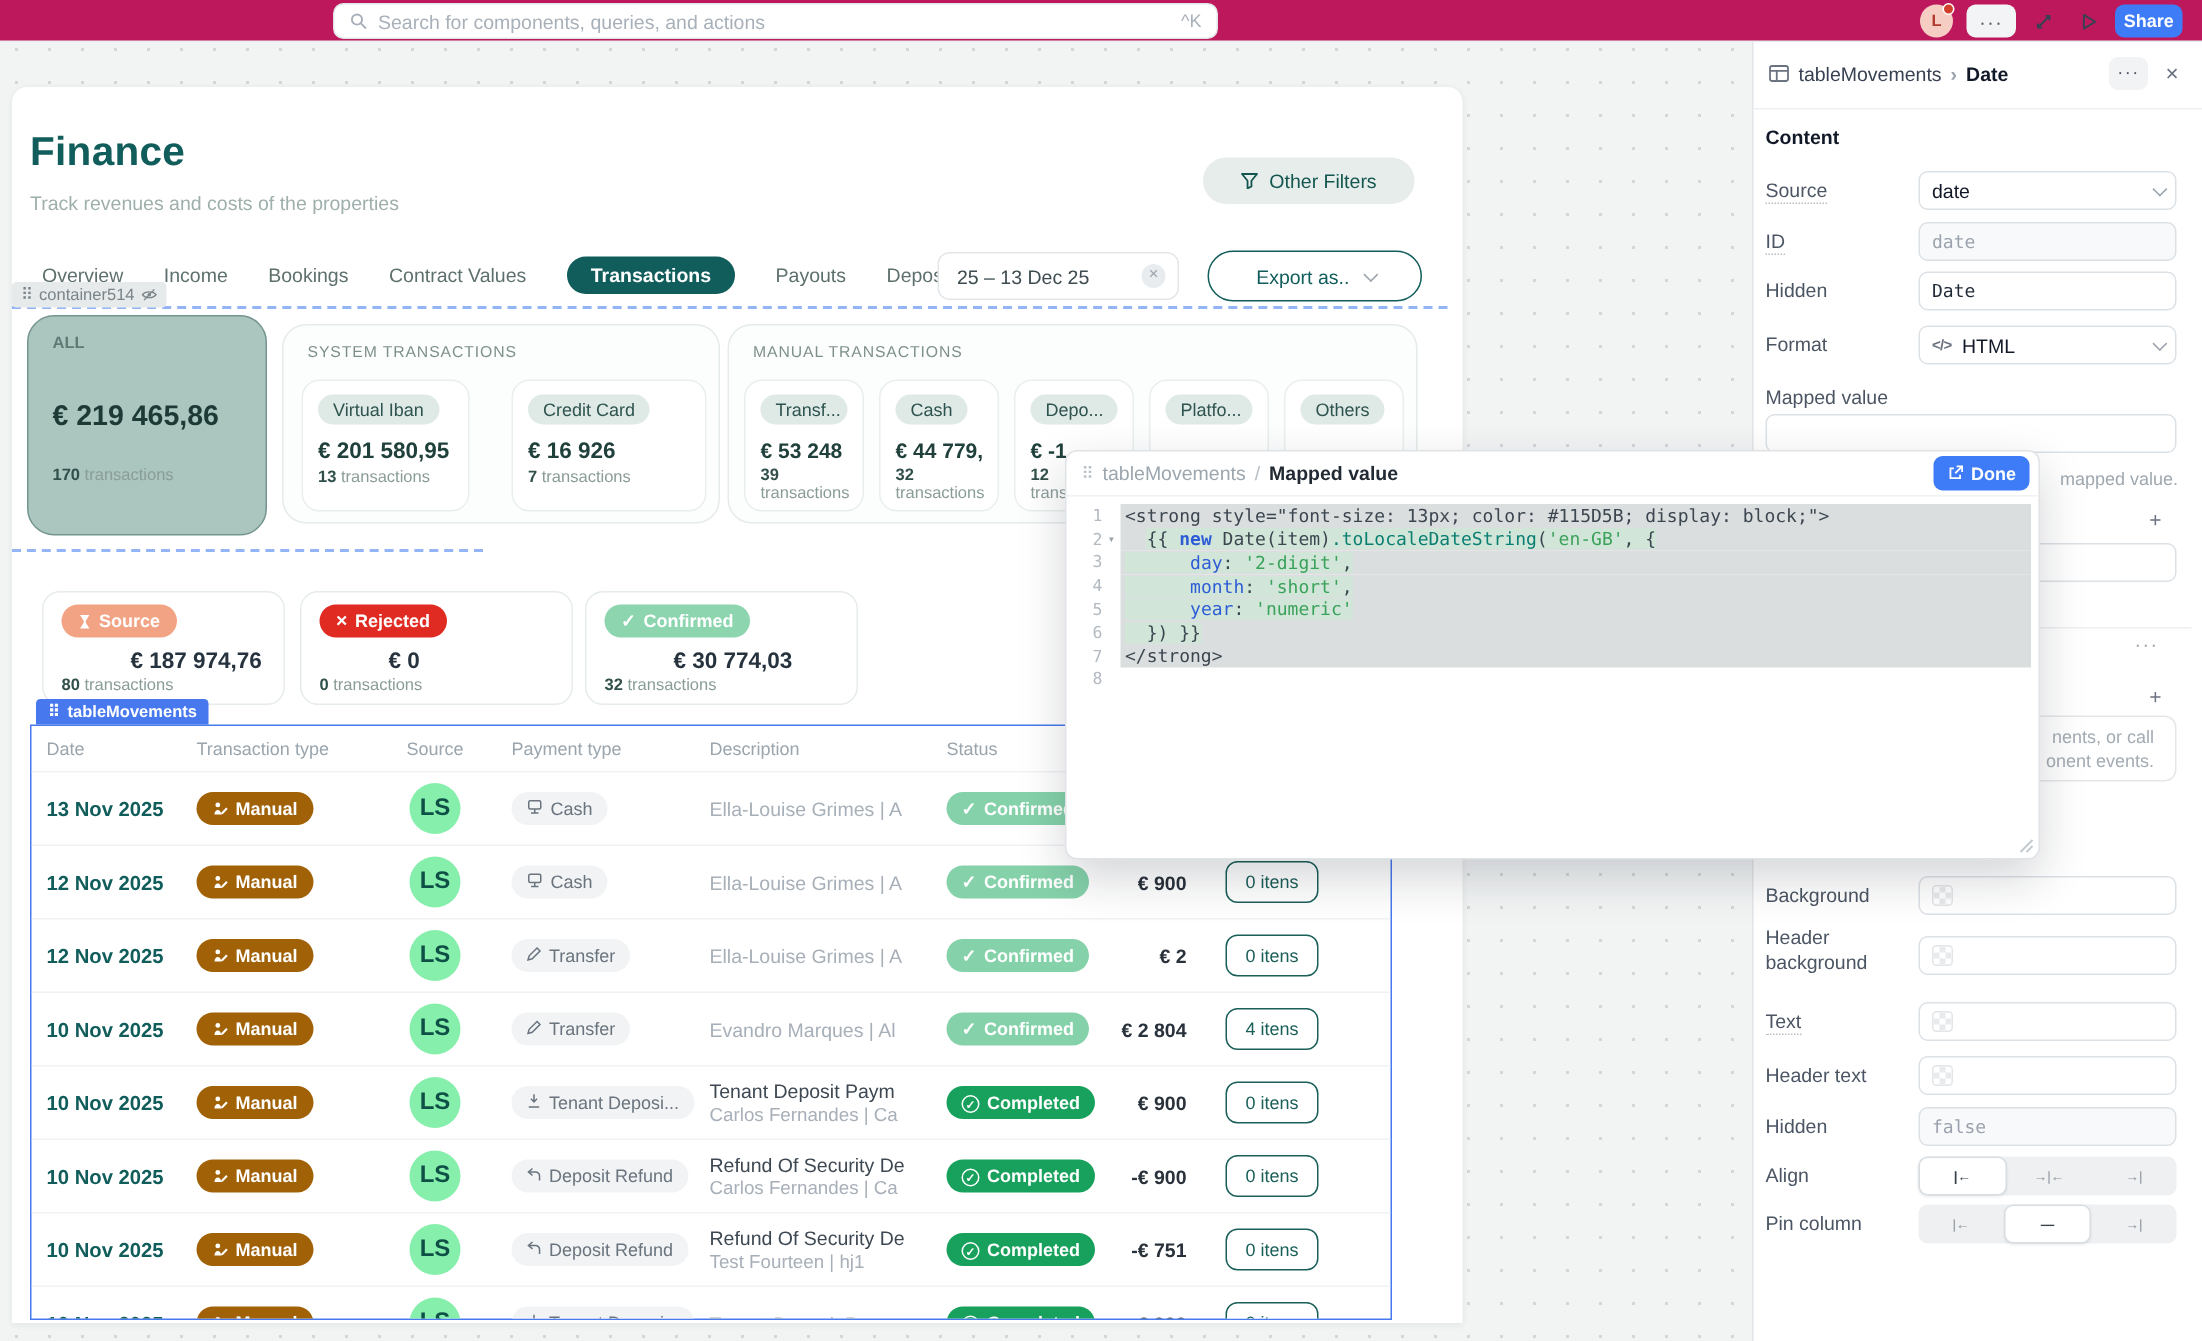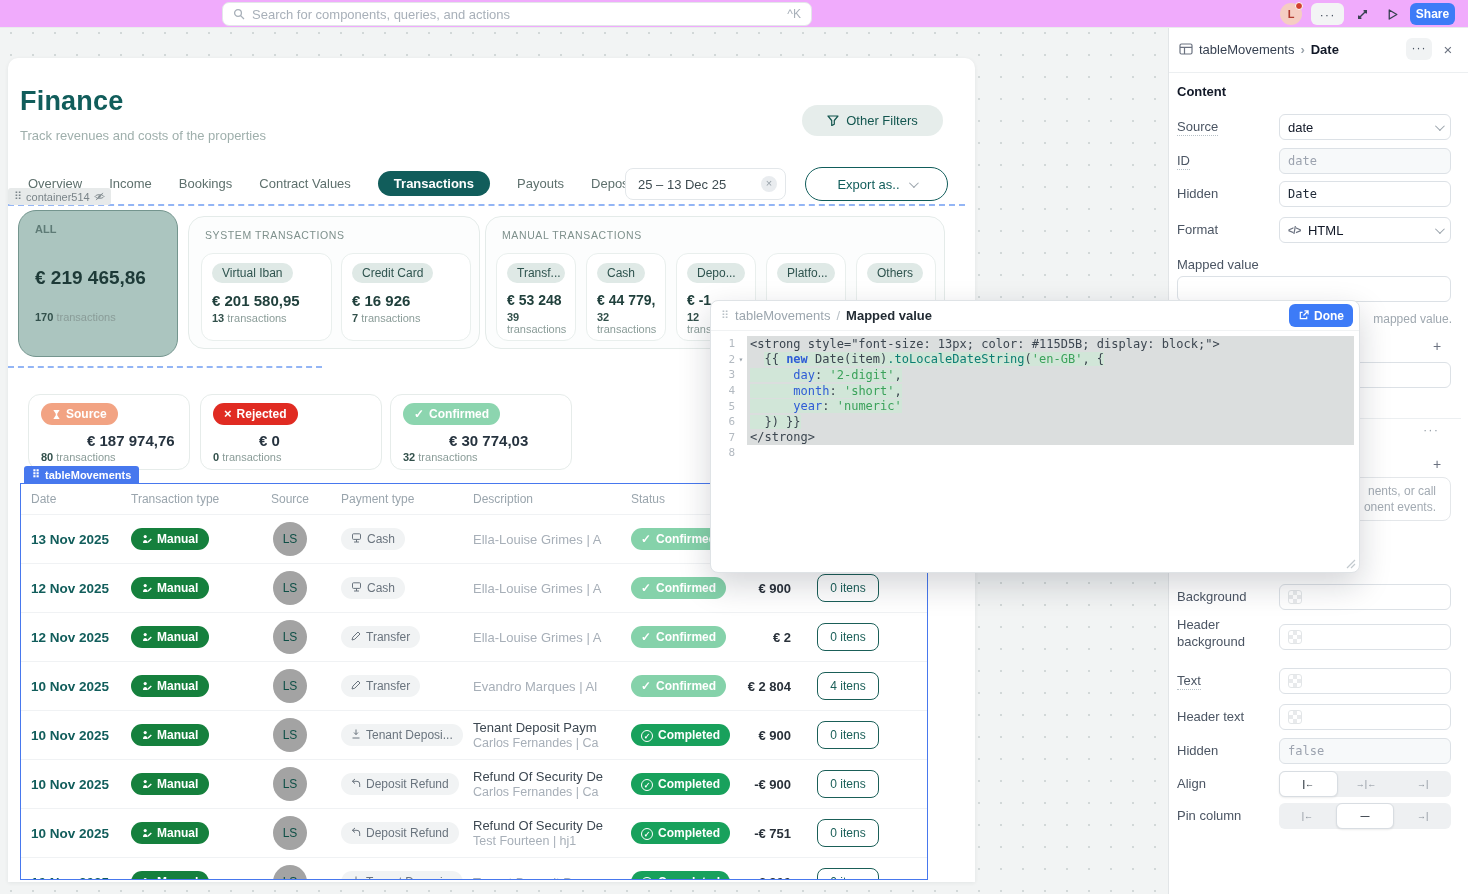--- a/index.html
+++ b/index.html
@@ -3,21 +3,21 @@
 <meta charset="utf-8">
 <style>
   * { margin:0; padding:0; box-sizing:border-box; }
   html,body { width:1468px; height:894px; }
   body { font-family:"Liberation Sans", sans-serif; position:relative; overflow:hidden;
          background-color:#F2F4F4;
          background-image:radial-gradient(circle, #D2D8D8 1px, transparent 1.3px);
          background-size:22px 22px; }
 
   
-  .topbar { position:absolute; left:0; top:0; width:1468px; height:28px; background:#f0abfc; border-bottom:1px solid #E9ECEC; z-index:30; }
+  .topbar { position:absolute; left:0; top:0; width:1468px; height:28px; background:#be185d; border-bottom:1px solid #E9ECEC; z-index:30; }
   .searchbox { position:absolute; left:222px; top:2px; width:590px; height:24px; border:1px solid #E3E6E9; border-radius:7px; background:#fff; display:flex; align-items:center; padding:0 10px; gap:7px; color:#A8B0B9; }
   .searchbox input { border:none; outline:none; flex:1; font:13px "Liberation Sans", sans-serif; color:#4B5563; background:transparent; }
   .searchbox input::placeholder { color:#A8B0B9; }
   .kbd { font-size:12px; color:#A8B0B9; }
   .avatar { position:absolute; left:1280px; top:3px; width:22px; height:22px; border-radius:50%; background:#F5CDC2; color:#B03A2E; font-size:11px; font-weight:bold; display:flex; align-items:center; justify-content:center; }
   .avatar .dot { position:absolute; right:-1px; top:-1px; width:8px; height:8px; border-radius:50%; background:#D2402C; border:1.5px solid #fff; }
   .tb-btn { position:absolute; top:3px; height:22px; border-radius:6px; display:flex; align-items:center; justify-content:center; color:#4B5563; cursor:pointer; }
   .tb-dots { left:1311px; width:33px; background:#F3F4F5; font-size:13px; letter-spacing:1px; }
   .tb-expand { left:1349px; width:26px; }
   .tb-play { left:1379px; width:26px; }
@@ -75,22 +75,22 @@
   .trow { display:grid; grid-template-columns:100px 128px 62px 140px 168px 98px 64px 96px; padding-left:10px; align-items:center; height:49px; border-top:1px solid #F0F2F4; }
   .thead { height:30px; border-top:none; }
   .thead span { font-size:12px; color:#9AA5AD; }
   .c-src { justify-self:center; text-align:center; }
   .c-pay { padding-left:20px; }
   .c-desc { padding-left:12px; overflow:hidden; }
   .c-stat { padding-left:2px; }
   .c-amt { text-align:right; font-size:13px; font-weight:bold; color:#29313A; white-space:nowrap; }
   .c-items { padding-left:26px; }
   .dte { font-size:13.5px; font-weight:bold; color:#115D5B; white-space:nowrap; }
-  .pill-man { display:inline-flex; align-items:center; gap:5px; height:22px; background:#15803d; color:#fff; border-radius:11px; font-size:12px; font-weight:bold; padding:0 11px; }
-  .av { width:34px; height:34px; border-radius:50%; background:#a3a3a3; color:#0E4F46; font-size:12px; font-weight:normal; display:inline-flex; align-items:center; justify-content:center; }
+  .pill-man { display:inline-flex; align-items:center; gap:5px; height:22px; background:#a16207; color:#fff; border-radius:11px; font-size:12px; font-weight:bold; padding:0 11px; }
+  .av { width:34px; height:34px; border-radius:50%; background:#86efac; color:#0E4F46; font-size:16px; font-weight:bold; display:inline-flex; align-items:center; justify-content:center; }
   .pill-pay { display:inline-flex; align-items:center; gap:5px; height:22px; background:#F1F3F4; color:#6A747E; border-radius:11px; font-size:12px; padding:0 10px; white-space:nowrap; max-width:128px; overflow:hidden; }
   .d1 { font-size:13px; color:#3D4852; white-space:nowrap; }
   .d1.gray { color:#A7AFB8; }
   .d2 { font-size:12.5px; color:#A7AFB8; white-space:nowrap; margin-top:1px; }
   .st { display:inline-flex; align-items:center; gap:5px; height:22px; border-radius:11px; color:#fff; font-size:12px; font-weight:bold; padding:0 10px; white-space:nowrap; }
   .st-conf { background:#85D2AA; }
   .st-comp { background:#18A15C; }
   .cchk { width:12px; height:12px; border:1.2px solid #fff; border-radius:50%; display:inline-flex; align-items:center; justify-content:center; font-size:8px; }
   .items-btn { width:62px; height:28px; border:1px solid #1A5F58; border-radius:8px; background:#fff; color:#1A5F58; font-size:12px; display:inline-flex; align-items:center; justify-content:center; }
 
@@ -218,21 +218,21 @@
   <div class="dash-bot"></div>
 
   <div class="all-card">
     <div class="lbl">ALL</div>
     <div class="amt">€ 219 465,86</div>
     <div class="cnt"><b>170</b><span> transactions</span></div>
   </div>
 
   <div class="group g-sys">
     <div class="gtitle">SYSTEM TRANSACTIONS</div>
-    <div class="mini" style="left:12px; width:131px;">
+    <div class="mini" style="left:12px; width:112px;">
       <span class="pill">Virtual Iban</span>
       <div class="amt">€ 201 580,95</div>
       <div class="cnt"><b>13</b><span> transactions</span></div>
     </div>
     <div class="mini" style="left:152px; width:130px;">
       <span class="pill">Credit Card</span>
       <div class="amt">€ 16 926</div>
       <div class="cnt"><b>7</b><span> transactions</span></div>
     </div>
   </div>

